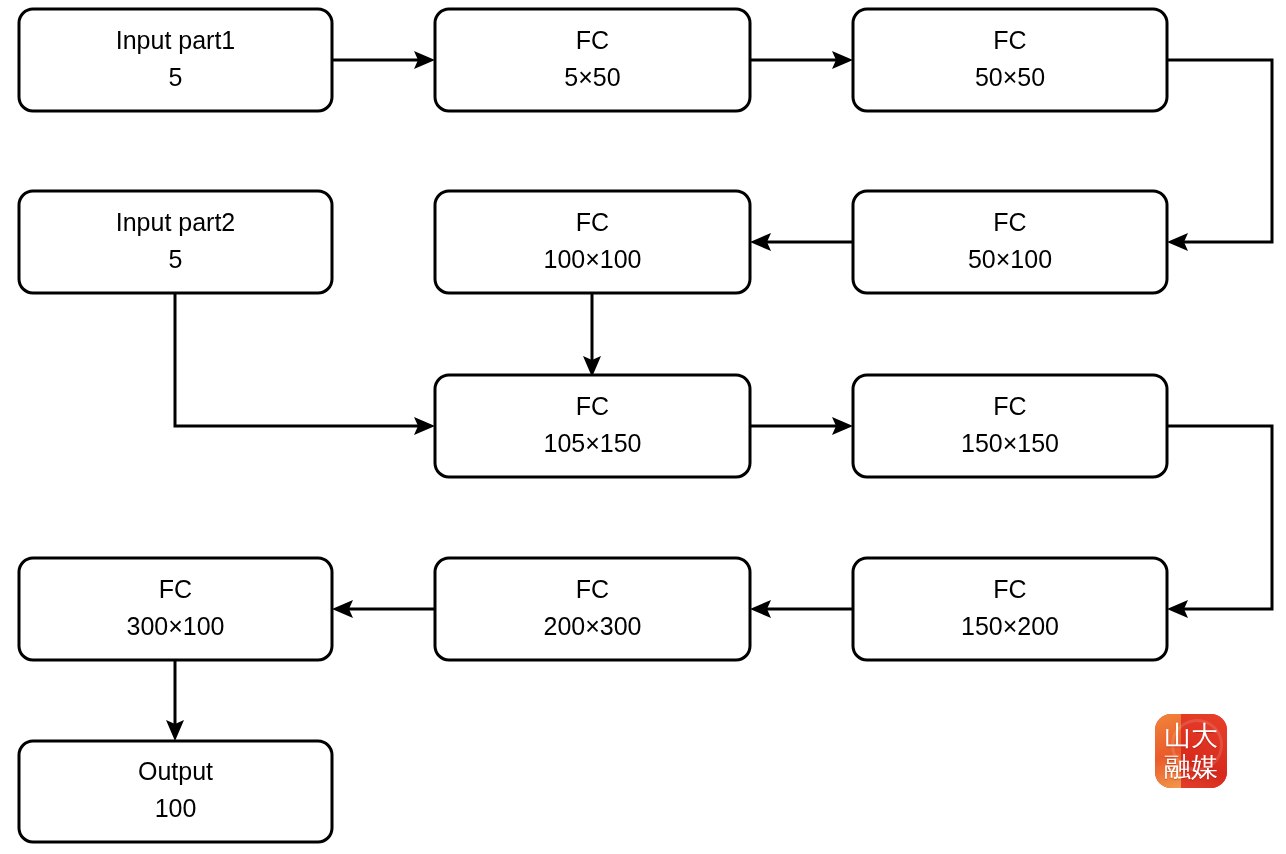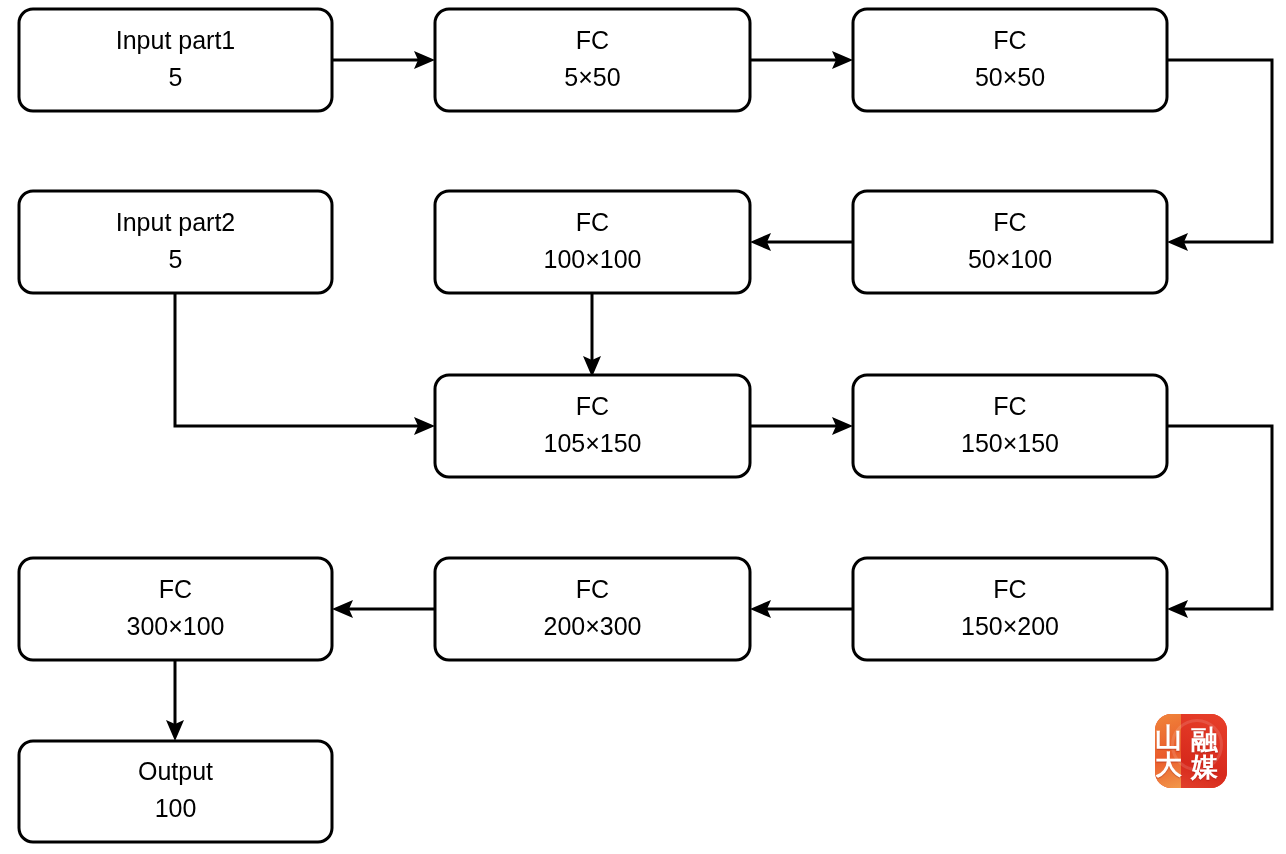--- a/index.html
+++ b/index.html
@@ -74,26 +74,26 @@
     right: 4px; top: 5px;
     width: 46px; height: 46px;
     border: 3px solid rgba(255,255,255,0.13);
     border-radius: 50%;
   }
   #watermark .wm-text {
     position: absolute;
     left: 0; top: 0;
     width: 100%; height: 100%;
     display: flex;
-    flex-direction: row;
+    flex-direction: column;
     align-items: center;
     justify-content: center;
     color: #ffffff;
     font-family: "DejaVu Sans", sans-serif;
-    font-weight: bold;
+    font-weight: normal;
     line-height: 1.0;
     letter-spacing: 0px;
   }
   #watermark .wm-line {
     font-size: 27px;
     text-shadow: 0 1px 1px rgba(120,0,0,0.35);
   }
   #watermark .wm-line.wm-line2 {
     margin-top: 4px;
   }

